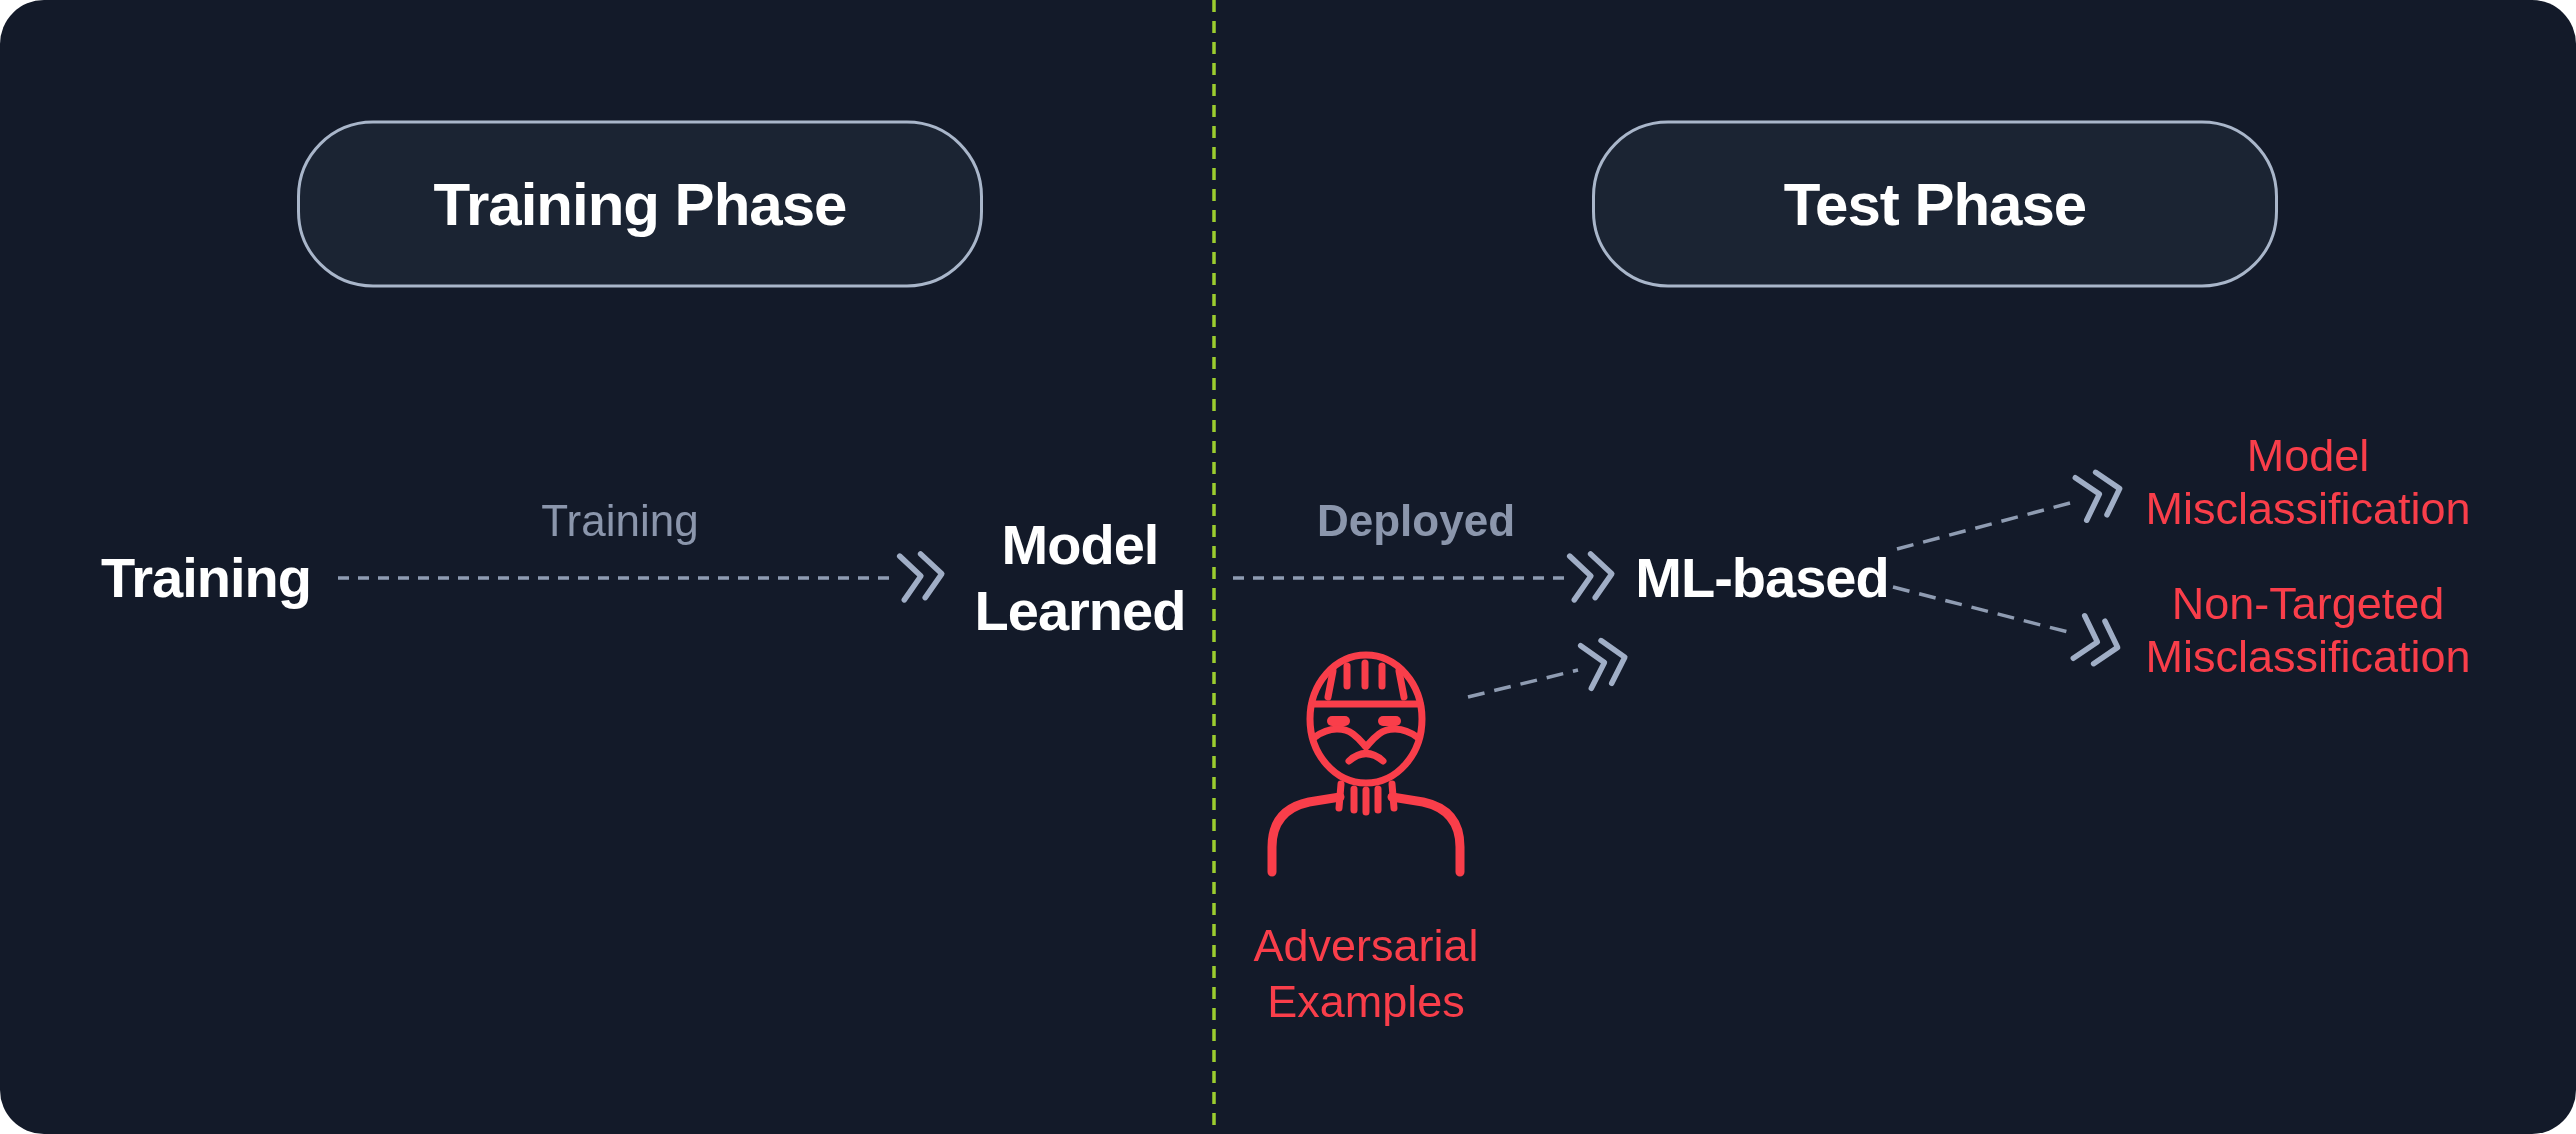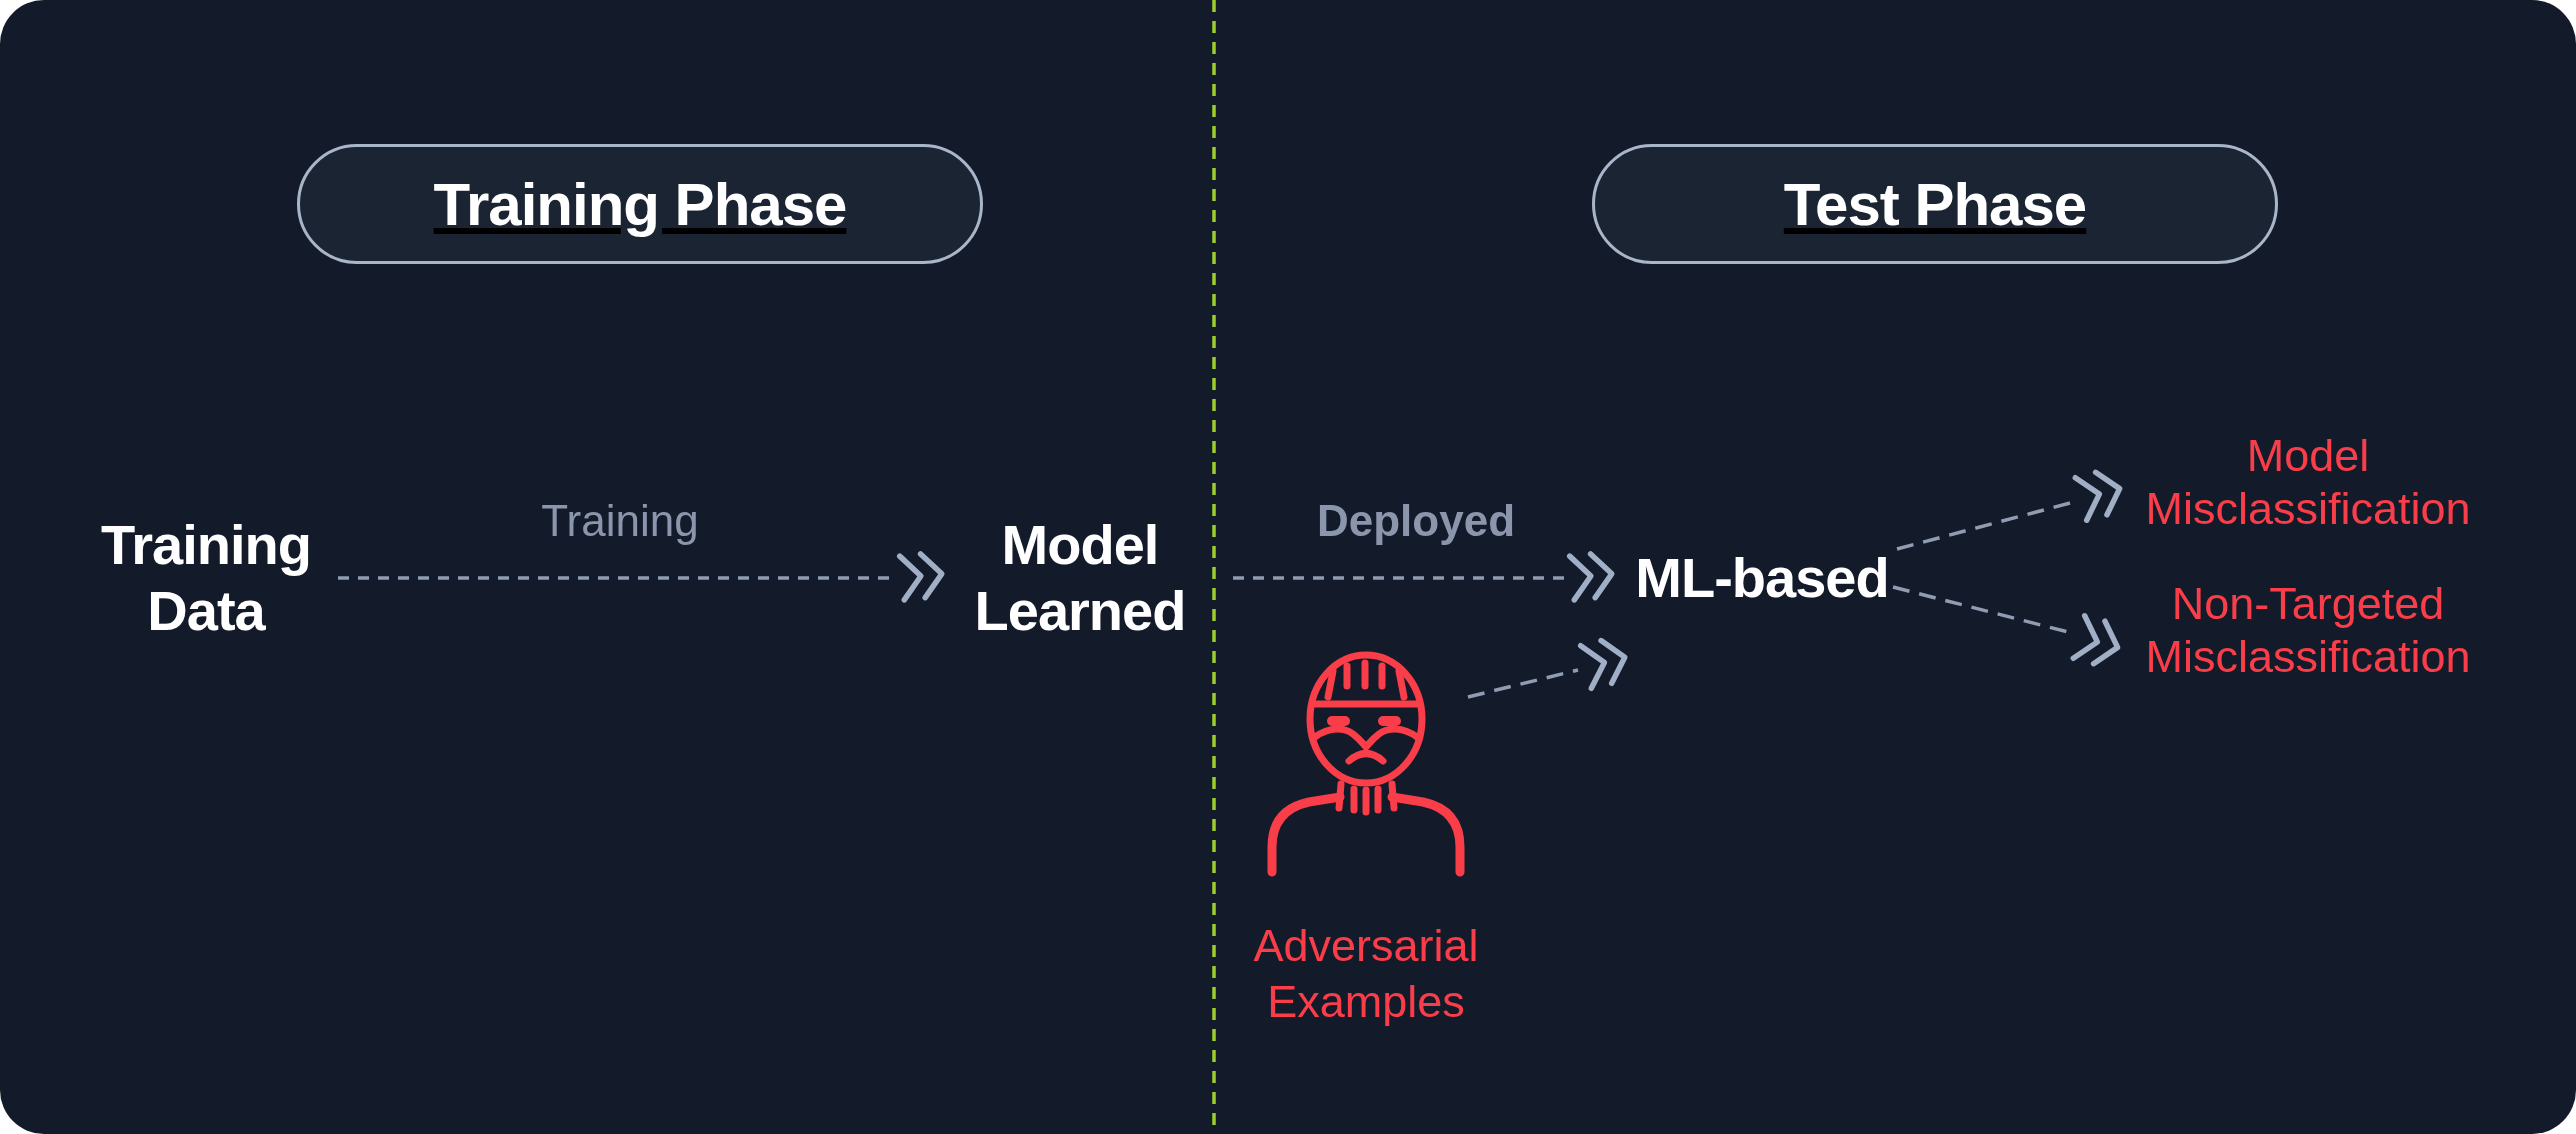--- a/index.html
+++ b/index.html
@@ -12,25 +12,25 @@
   .panel{
     position:absolute;inset:0;
     background:var(--panel-bg,#131a29);
     border-radius:44px;
     overflow:hidden;
   }
   .layer{position:absolute;inset:0;width:100%;height:100%;}
   .abs{position:absolute;transform:translate(-50%,-50%);text-align:center;white-space:nowrap;}
 
   .pill{
-    width:686px;height:120px;box-sizing:border-box;
+    width:686px;height:167px;box-sizing:border-box;
     border:3px solid var(--pill-border,#a9b6ca);
     border-radius:76px;
     background:var(--pill-fill,#1b2433);
-    display:flex;align-items:center;justify-content:center;text-decoration:underline;
+    display:flex;align-items:center;justify-content:center;
   }
   .pill span{
     font-weight:bold;font-size:60px;letter-spacing:-1px;
     color:var(--text-primary,#ffffff);
   }
 
   .node{
     font-weight:bold;font-size:56px;line-height:66px;letter-spacing:-1px;
     color:var(--text-primary,#ffffff);
   }
@@ -138,21 +138,20 @@
 
   <div class="abs pill" style="left:640px;top:204px;">
     <span>Training Phase</span>
   </div>
   <div class="abs pill" style="left:1935px;top:204px;">
     <span>Test Phase</span>
   </div>
 
   <div class="abs node" style="left:206px;top:578px;">
     <span>Training</span>
-    <span>Data</span>
   </div>
   <div class="abs node" style="left:1080px;top:578px;">
     <span>Model</span>
     <span>Learned</span>
   </div>
   <div class="abs node" style="left:1762px;top:578px;">
     <span>ML-based</span>
   </div>
 
   <div class="abs edge-label" style="left:620px;top:521px;">Training</div>

